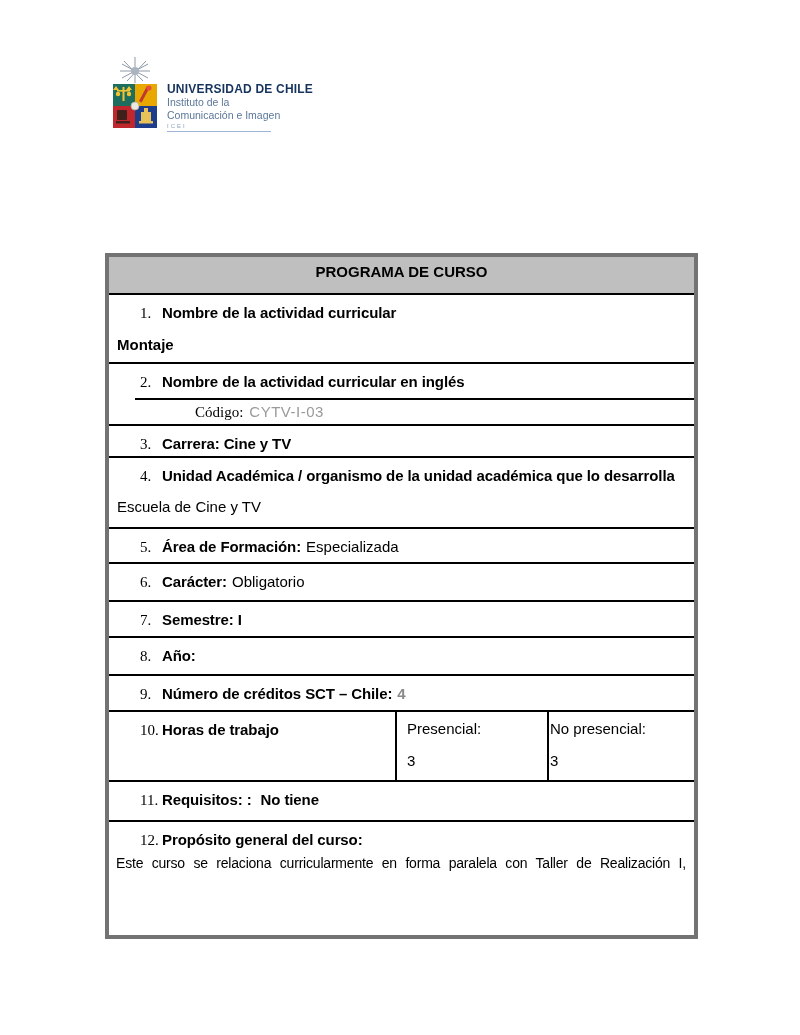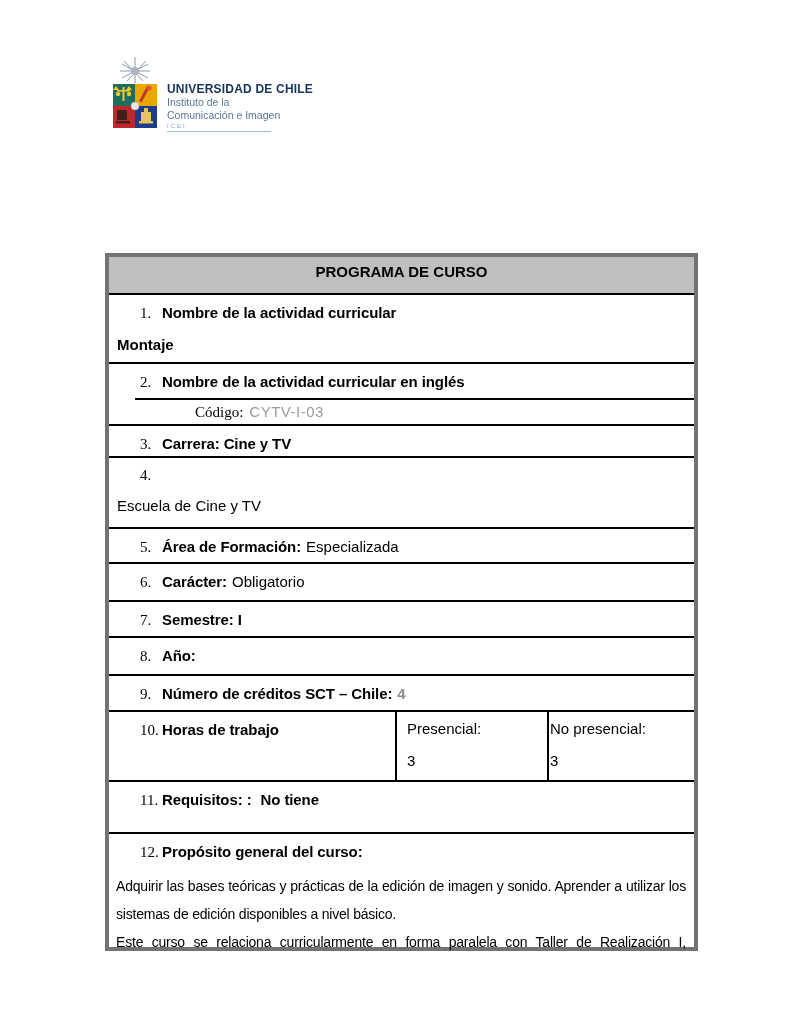--- a/index.html
+++ b/index.html
@@ -58,21 +58,21 @@
     color: #9a9a9a; margin-left: 6px; letter-spacing: 0.5px;
   }
   .h-r3 { height: 32px; }
   .h-r4 { height: 71px; } .h-r4 .cell-val { margin-top: 13px; }
   .h-r5 { height: 35px; }
   .h-r6 { height: 38px; }
   .h-r7 { height: 36px; }
   .h-r8 { height: 38px; }
   .h-r9 { height: 36px; }
   .h-r10 { height: 70px; display: flex; }
-  .h-r11 { height: 52px; }
+  .h-r11 { height: 40px; }
   .h-r12 { height: 115px; }
 
   .c10-1 { width: 286px; }
   .c10-2 { width: 152px; border-left: 2px solid #000; padding: 8px 6px 7px 10px; }
   .c10-3 { flex: 1; border-left: 2px solid #000; padding: 8px 6px 0 1px; }
   .hours-num { margin-top: 15px; }
 
   .req-gap { margin-left: 9px; }
 
   .para {
@@ -166,20 +166,21 @@
     <div class="trow h-r3">
       <div class="numline">
         <span class="num">3.</span>
         <span class="lbl">Carrera: Cine y TV</span>
       </div>
     </div>
 
     <div class="trow h-r4">
       <div class="numline">
         <span class="num">4.</span>
+        <span class="lbl">Unidad Académica / organismo de la unidad académica que lo desarrolla</span>
       </div>
       <div class="cell-val normal">Escuela de Cine y TV</div>
     </div>
 
     <div class="trow h-r5">
       <div class="numline">
         <span class="num">5.</span>
         <span class="lbl">Área de Formación:</span>
         <span class="inline-val">Especializada</span>
       </div>
@@ -238,18 +239,17 @@
         <span class="lbl">Requisitos: :</span>
         <span class="lbl req-gap">No tiene</span>
       </div>
     </div>
 
     <div class="trow h-r12">
       <div class="numline">
         <span class="num">12.</span>
         <span class="lbl">Propósito general del curso:</span>
       </div>
-      <div class="para p1">Adquirir las bases teóricas y prácticas de la edición de imagen y sonido. Aprender a utilizar los sistemas de edición disponibles a nivel básico.</div>
       <div class="para p2">Este curso se relaciona curricularmente en forma paralela con  Taller de Realización I,</div>
     </div>
 
   </div>
 </div>
 
 </body></html>

